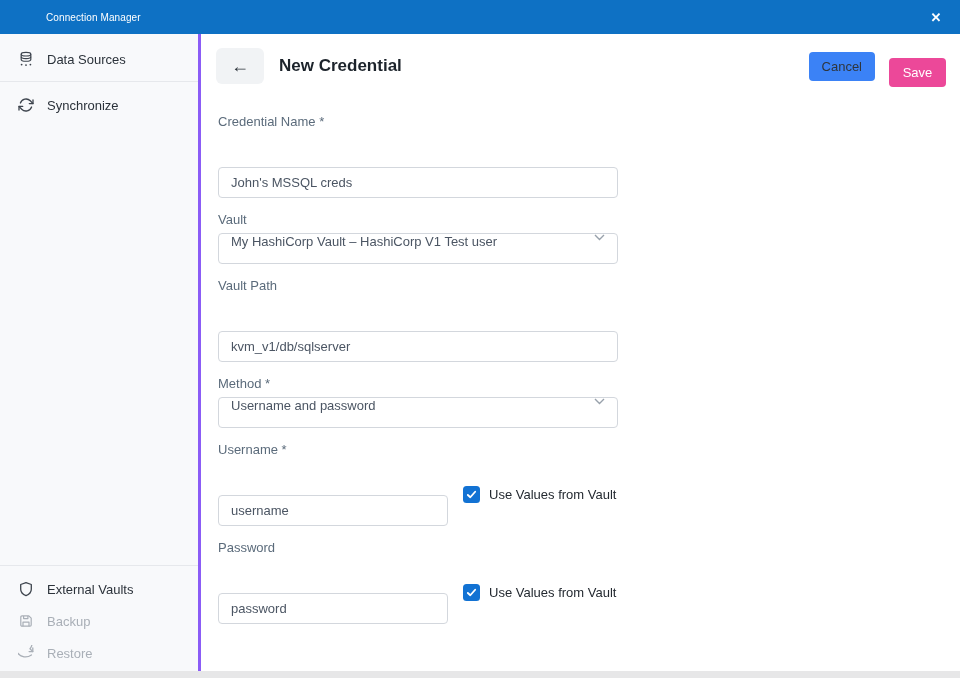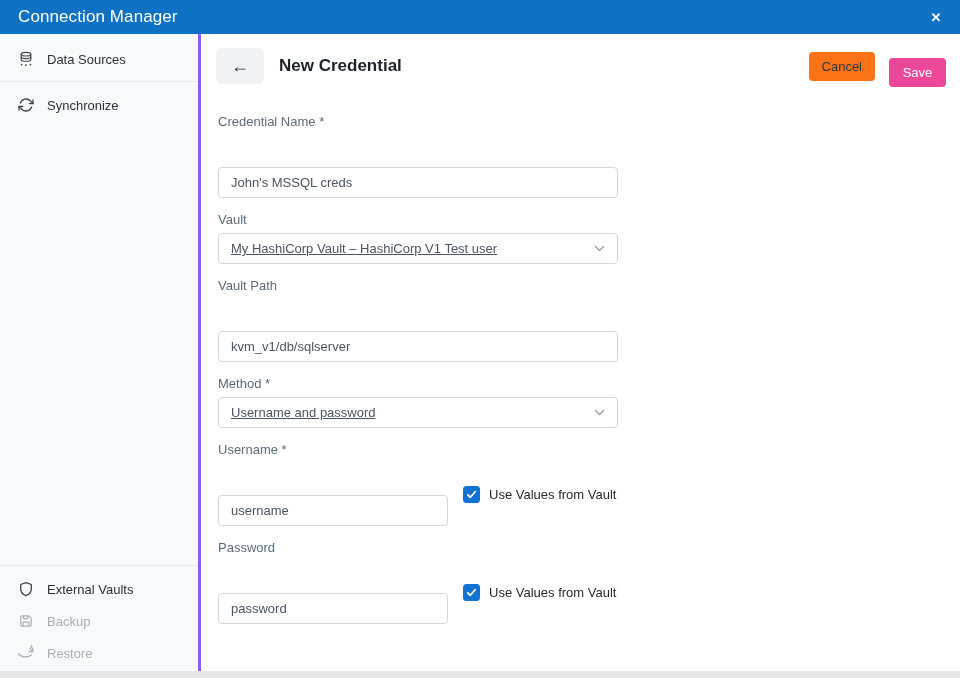--- a/index.html
+++ b/index.html
@@ -11,21 +11,21 @@
   }
   .window { width: 960px; height: 678px; display: flex; flex-direction: column; background: #fff; }
 
   
   .titlebar {
     height: 34px; flex: 0 0 34px;
     background: #0e71c4;
     display: flex; align-items: center;
     padding-left: 18px;
   }
-  .titlebar-text { color: #ffffff; font-size: 17px; letter-spacing: .1px; }
+  .titlebar-text { color: #ffffff; font-size: 10px; letter-spacing: .1px; margin-left: 28px; }
   .close-btn {
     margin-left: auto; width: 48px; height: 34px;
     background: transparent; border: none; color: #ffffff;
     font-size: 13px; font-weight: bold; cursor: pointer;
     display: flex; align-items: center; justify-content: center;
   }
 
   
   .app-body { flex: 1 1 auto; display: flex; min-height: 0; }
 
@@ -53,41 +53,40 @@
   .main { flex: 1 1 auto; background: #ffffff; padding: 14px 14px 0 15px; }
   .page-header { display: flex; align-items: center; height: 36px; }
   .back-btn {
     width: 48px; height: 36px; border: none; border-radius: 6px;
     background: #f1f3f5; color: #2b323a; font-size: 18px; line-height: 1;
     cursor: pointer;
   }
   .page-title { font-size: 17px; font-weight: 700; color: #1c232b; margin-left: 15px; }
   .header-actions { margin-left: auto; display: flex; gap: 14px; align-items: center; }
   .btn { height: 29px; min-width: 57px; border-radius: 4px; font-size: 13px; cursor: pointer; padding: 0 13px; font-family: inherit; }
-  .btn-cancel { background: #f97316; border: none; color: #2f353c; }
+  .btn-cancel { background: #3b82f6; border: none; color: #2f353c; }
   .btn-save { background: #ec4899; border: none; color: #ffffff; margin-top: 12px; }
 
   
   .form { margin: 30px 0 0 2px; }
   .field { margin-bottom: 14px; }
   .field-label { display: block; font-size: 13px; color: #5b6b7b; margin-bottom: 6px; }
   .text-input {
     width: 400px; height: 31px;
     border: 1px solid #d3d7dd; border-radius: 4px;
     padding: 0 12px; font-size: 13px; color: #4b5563;
     font-family: inherit; background: #fff; outline: none; margin-top: 32px;
   }
   .text-input.narrow { width: 230px; }
   .select {
     width: 400px; height: 31px;
     border: 1px solid #d3d7dd; border-radius: 4px;
     padding: 0 12px; font-size: 13px; color: #4b5563;
-    background: #fff; display: flex; align-items: center; justify-content: space-between;
+    background: #fff; display: flex; align-items: flex-start; justify-content: space-between;
     cursor: pointer;
-    text-decoration: underline;
   }
   .row { display: flex; align-items: center; }
   .checkbox-wrap { display: flex; align-items: center; gap: 9px; margin-left: 15px; cursor: pointer; }
   .checkbox {
     width: 17px; height: 17px; border-radius: 3.5px;
     background: #1272d3; display: flex; align-items: center; justify-content: center;
     flex: 0 0 17px;
   }
   .checkbox-label { font-size: 13px; color: #242a31; }
 

